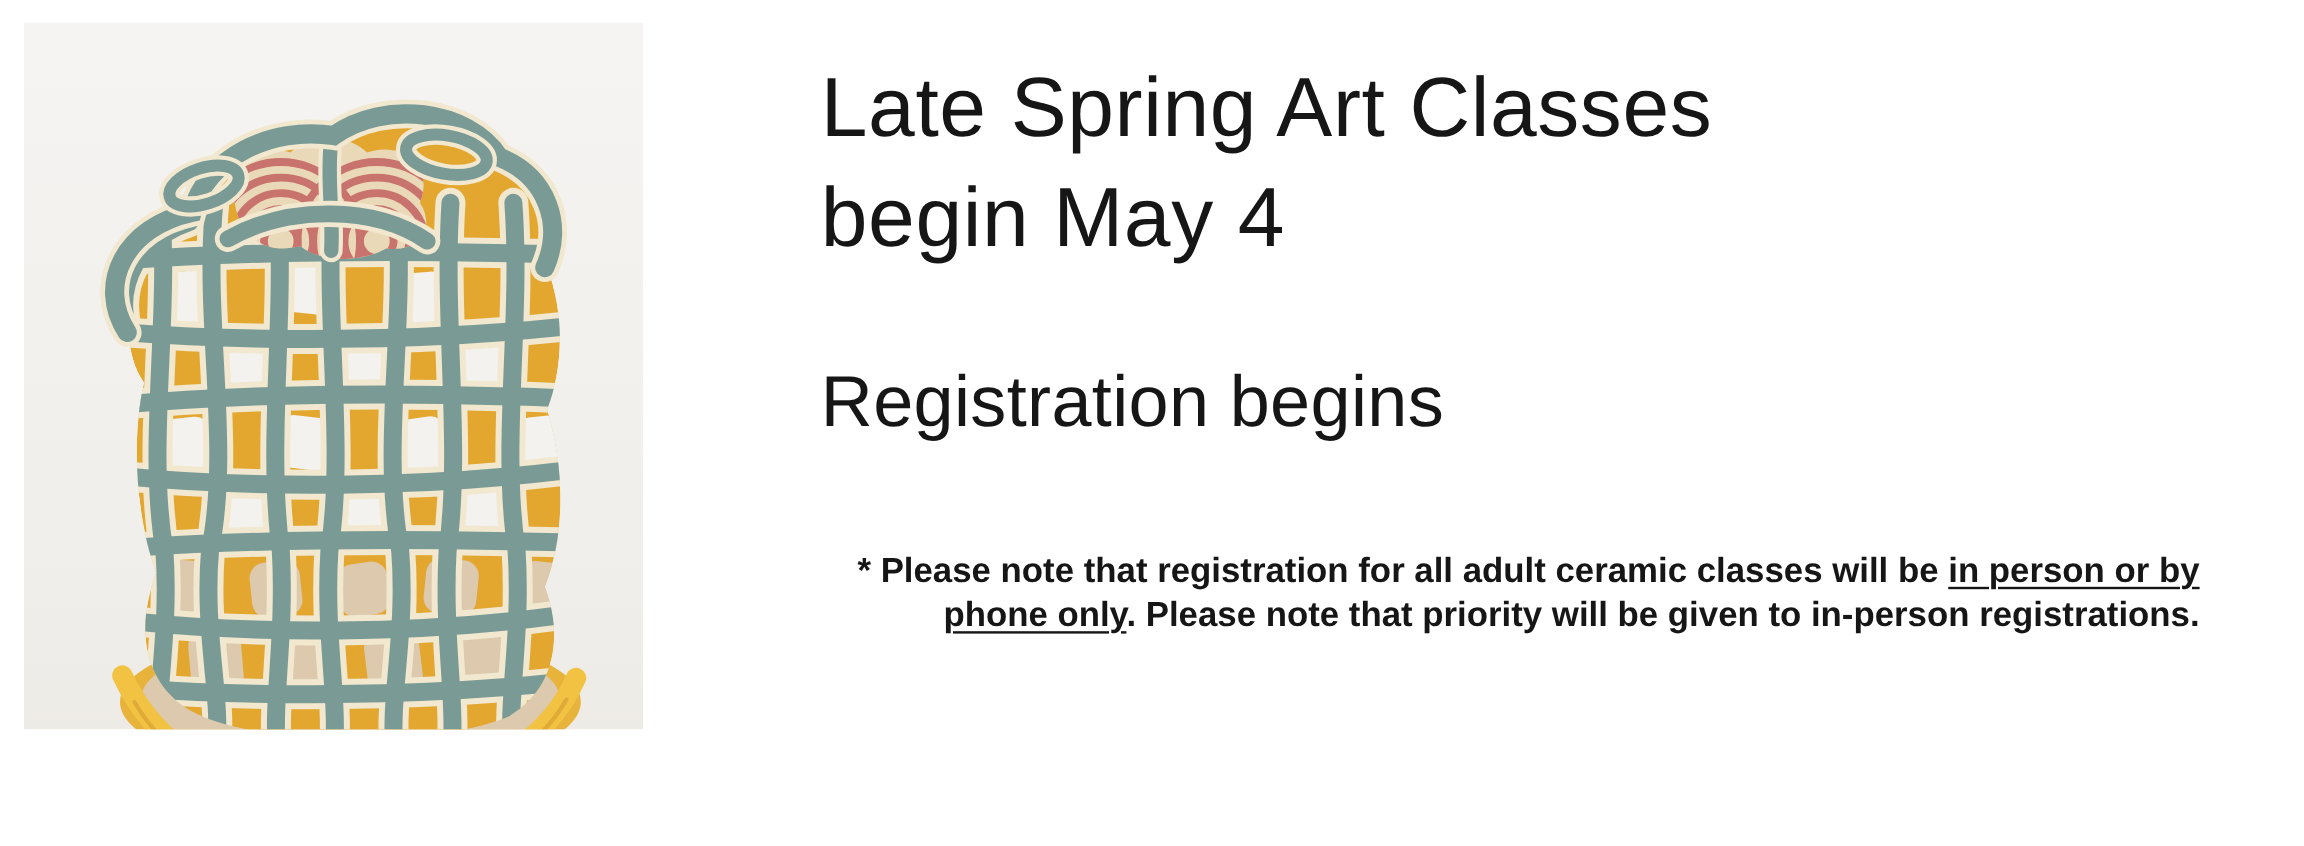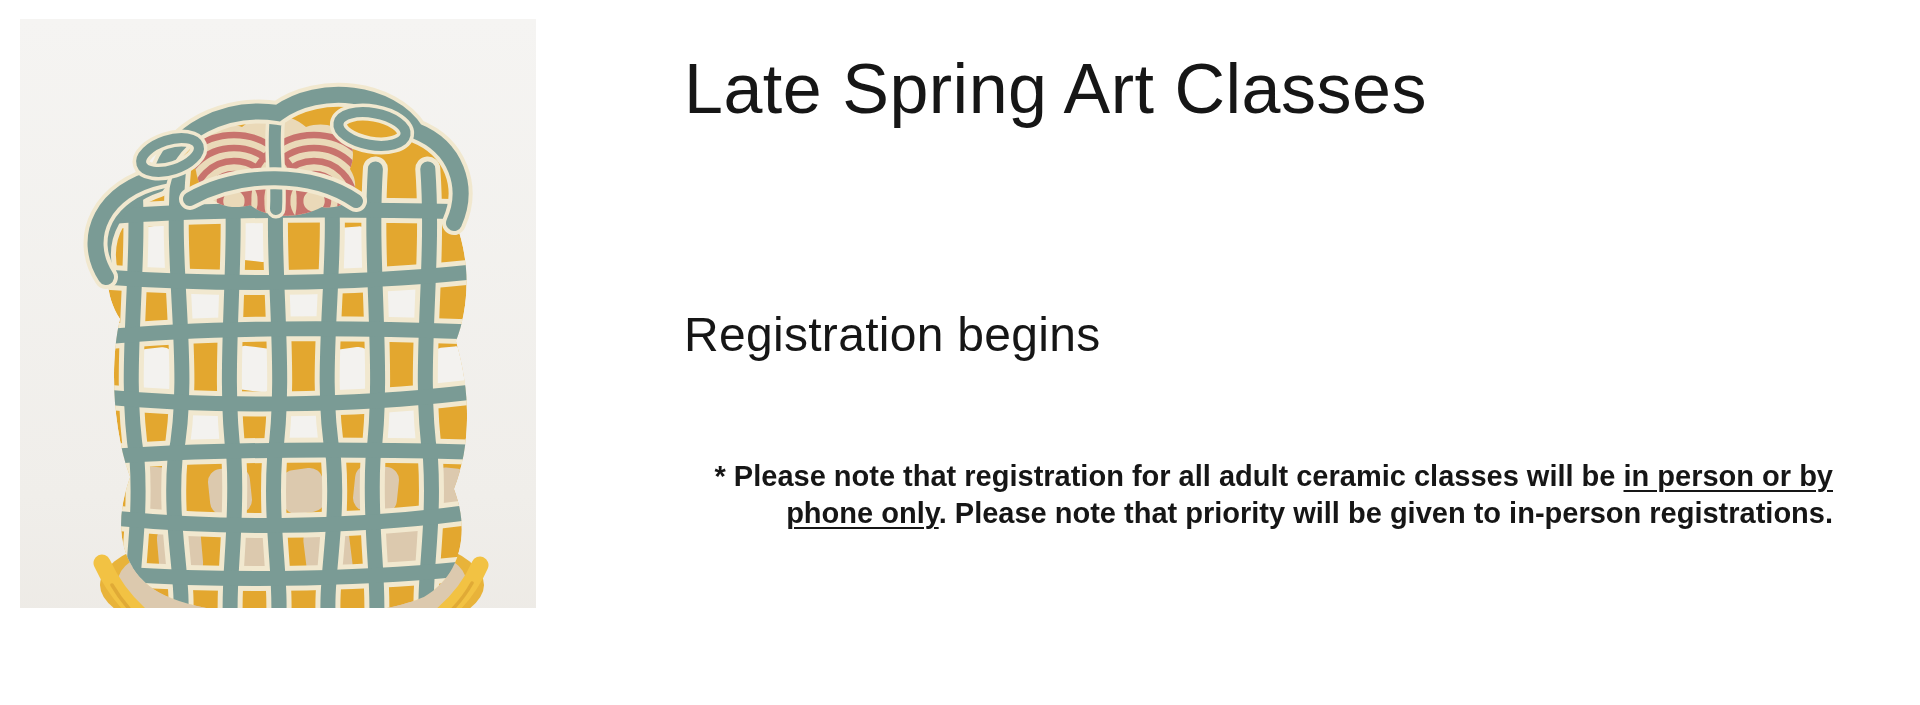--- a/index.html
+++ b/index.html
@@ -15,21 +15,21 @@
     position:absolute;left:20px;top:19px;
     width:516px;height:663px;margin:0;padding:0;
   }
   .heading{
     position:absolute;left:684px;top:43px;
     font-size:70px;line-height:92px;font-weight:400;
     letter-spacing:0.5px;margin:0;
   }
   .subheading{
     position:absolute;left:684px;top:304px;
-    font-size:48px;line-height:62px;font-weight:400;
+    font-size:60px;line-height:62px;font-weight:400;
     letter-spacing:0.3px;margin:0;
   }
   .note{
     position:absolute;left:683px;top:458px;
     max-width:1150px;
     font-size:29px;line-height:37px;font-weight:700;
     margin:0;
     text-align:right;
   }
   .note u{text-decoration-thickness:2px;text-underline-offset:4px;}
@@ -145,20 +145,20 @@
         <path d="M86 258C60 218 84 170 140 158C152 112 206 86 258 94C300 64 370 72 396 112C436 128 450 168 434 204" fill="none" stroke="#7a9b95" stroke-width="16" stroke-linecap="round"></path>
         <path d="M170 180C220 152 292 152 336 182" fill="none" stroke="#7a9b95" stroke-width="14" stroke-linecap="round"></path>
         <ellipse cx="150" cy="136" rx="30" ry="15" fill="none" stroke="#f1e8cf" stroke-width="17" transform="rotate(-18 150 136)"></ellipse>
         <ellipse cx="150" cy="136" rx="30" ry="15" fill="none" stroke="#7a9b95" stroke-width="10" transform="rotate(-18 150 136)"></ellipse>
         <ellipse cx="352" cy="110" rx="34" ry="16" fill="none" stroke="#f1e8cf" stroke-width="17" transform="rotate(10 352 110)"></ellipse>
         <ellipse cx="352" cy="110" rx="34" ry="16" fill="none" stroke="#7a9b95" stroke-width="10" transform="rotate(10 352 110)"></ellipse>
         <path d="M82 544C116 618 196 648 272 648C352 646 432 610 460 546" fill="none" stroke="#f2c243" stroke-width="17" stroke-linecap="round"></path>
         <path d="M92 566C128 628 202 652 272 652C346 650 422 618 452 564" fill="none" stroke="#d1972b" stroke-width="3.5" opacity=".55" stroke-linecap="round"></path>
       </svg></figure>
 
-  <h1 class="heading"><span>Late Spring Art Classes</span><br></h1>
+  <h1 class="heading"><span>Late Spring Art Classes</span><br><span>begin May 4</span></h1>
 
   <p class="subheading"><span>Registration begins</span><br></p>
 
   <p class="note"><span>* Please note that registration for all adult ceramic classes will be </span><u>in person or by phone only</u><span>. Please note that priority will be given to in-person registrations.</span></p>
 
 
 </div>
 
 </body></html>

